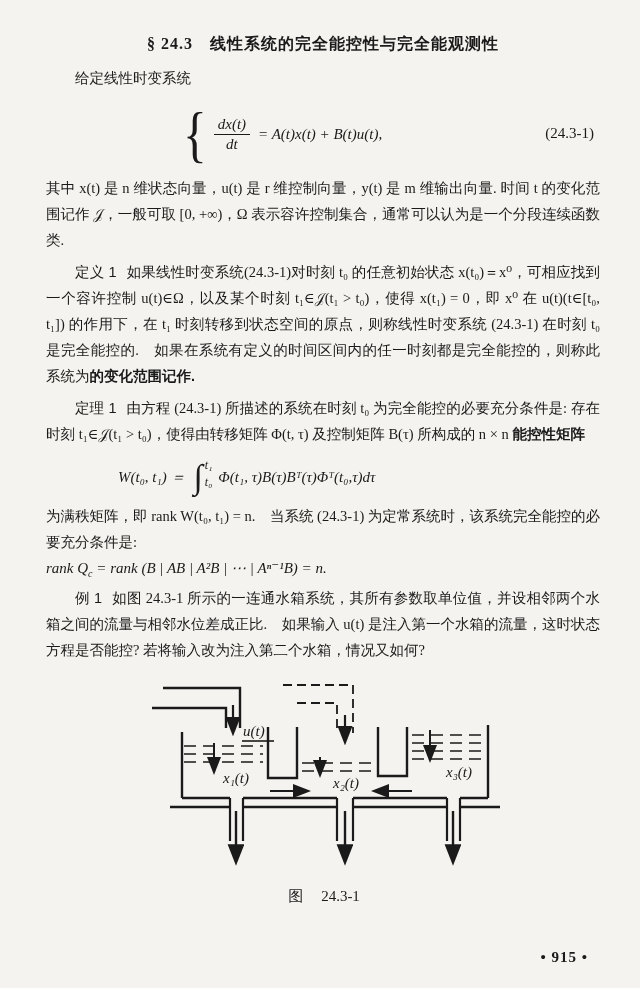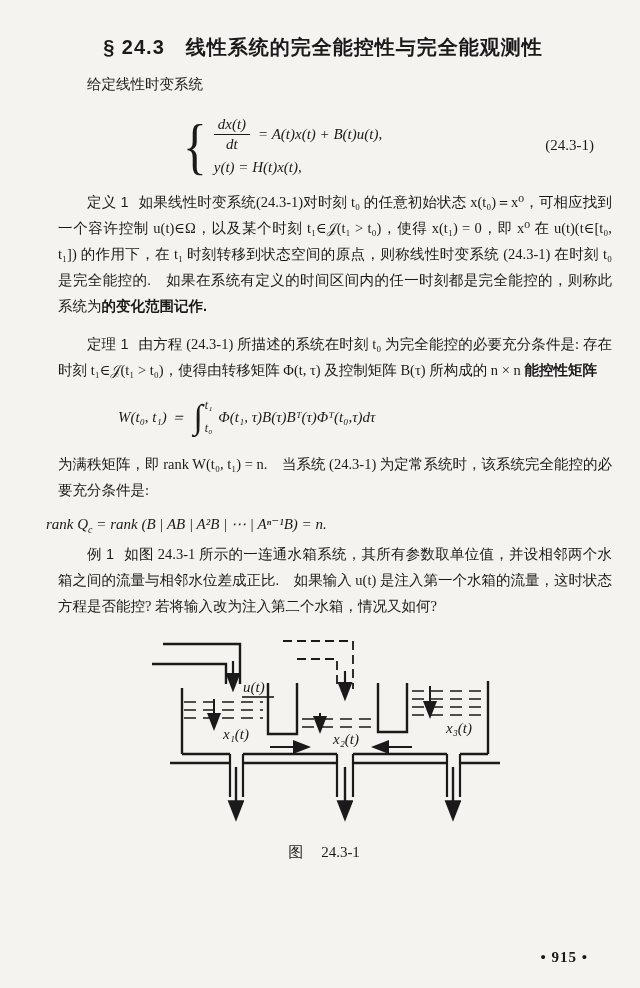--- a/index.html
+++ b/index.html
@@ -4,31 +4,31 @@
 <style>
   html,body{margin:0;padding:0;}
   body{
     width:640px;height:988px;overflow:hidden;
     background:#f4f3ef;color:#1a1a1a;
     font-family:"Liberation Serif","DejaVu Serif",serif;
     position:relative;
   }
   .content{padding:26px 40px 0 46px;}
   .title{
-    font-family:Liberation Sans, sans-serif;
-    font-size:20px;font-weight:bold;text-align:center;
+    font-family:Liberation Serif, serif;
+    font-size:16px;font-weight:bold;text-align:center;
     letter-spacing:1px;margin:8px 0 0 0;
   }
   .section-heading{
     font-family:"Liberation Sans","DejaVu Sans",sans-serif;
     font-size:18px;font-weight:bold;margin:20px 0 0 0;
   }
   .para{
     font-size:14.5px;line-height:26px;text-align:justify;
-    margin:12px;width:554px;
+    margin:0;width:554px;
   }
   .indent{text-indent:2em;}
   .lead{
     font-family:"Liberation Sans","DejaVu Sans",sans-serif;
     font-weight:normal;margin-right:10px;
   }
   .bold-tail{
     font-family:"Liberation Sans","DejaVu Sans",sans-serif;
     font-weight:bold;
   }
@@ -59,21 +59,21 @@
   .eq-gramian{
     margin:8px 0 4px 72px;display:flex;align-items:center;
     font-style:italic;font-size:15px;height:44px;
   }
   .int-sign{font-size:34px;font-style:normal;margin:0 2px 0 8px;line-height:40px;}
   .int-limits{
     display:inline-flex;flex-direction:column;justify-content:space-between;
     height:40px;font-size:12px;margin-right:6px;
   }
   .int-limits .up{margin-top:1px;}
-  .int-limits .lo{margin-bottom:1px;}
+  .int-limits .lo{margin-bottom:7px;}
   
   .eq-rank{
     margin:4px 0 4px 0;text-align:left;font-style:italic;font-size:15px;
     width:554px;
   }
   .eq-rank sub{font-size:10px;}
   
   .figure-wrap{margin:12px 0 0 104px;width:372px;}
   svg text{
     font-family:"Liberation Serif","DejaVu Serif",serif;
@@ -104,26 +104,26 @@
     <div class="eq-body">
       <span class="brace">{</span>
       <span class="eq-lines">
         <span class="eq-line1">
           <span class="frac">
             <span class="num">dx(t)</span>
             <span class="den">dt</span>
           </span>
           <span>= A(t)x(t) + B(t)u(t),</span>
         </span>
-        <span>y(t) = H(t)x(t),</span>
       </span>
     </div>
     <span class="eq-number">(24.3-1)</span>
   </div>
 
+  <p class="para">其中 x(t) 是 n 维状态向量，u(t) 是 r 维控制向量，y(t) 是 m 维输出向量. 时间 t 的变化范围记作 𝒥，一般可取 [0, +∞)，Ω 表示容许控制集合，通常可以认为是一个分段连续函数类.</p>
 
   <p class="para indent mt6"><span class="lead">定义 1</span><span>如果线性时变系统(24.3-1)对时刻 t₀ 的任意初始状态 x(t₀)＝x⁰，可相应找到一个容许控制 u(t)∈Ω，以及某个时刻 t₁∈𝒥(t₁ &gt; t₀)，使得 x(t₁) = 0，即 x⁰ 在 u(t)(t∈[t₀, t₁]) 的作用下，在 t₁ 时刻转移到状态空间的原点，则称线性时变系统 (24.3-1) 在时刻 t₀ 是完全能控的.　如果在系统有定义的时间区间内的任一时刻都是完全能控的，则称此系统为</span><span class="bold-tail">的变化范围记作.</span></p>
 
   <p class="para indent mt6"><span class="lead">定理 1</span><span>由方程 (24.3-1) 所描述的系统在时刻 t₀ 为完全能控的必要充分条件是: 存在时刻 t₁∈𝒥(t₁ &gt; t₀)，使得由转移矩阵 Φ(t, τ) 及控制矩阵 B(τ) 所构成的 n × n </span><span class="bold-tail">能控性矩阵</span></p>
 
   <div class="eq-gramian">
     <span>W(t₀, t₁) ＝</span>
     <span class="int-sign">∫</span>
     <span class="int-limits">
       <span class="up">t₁</span>

